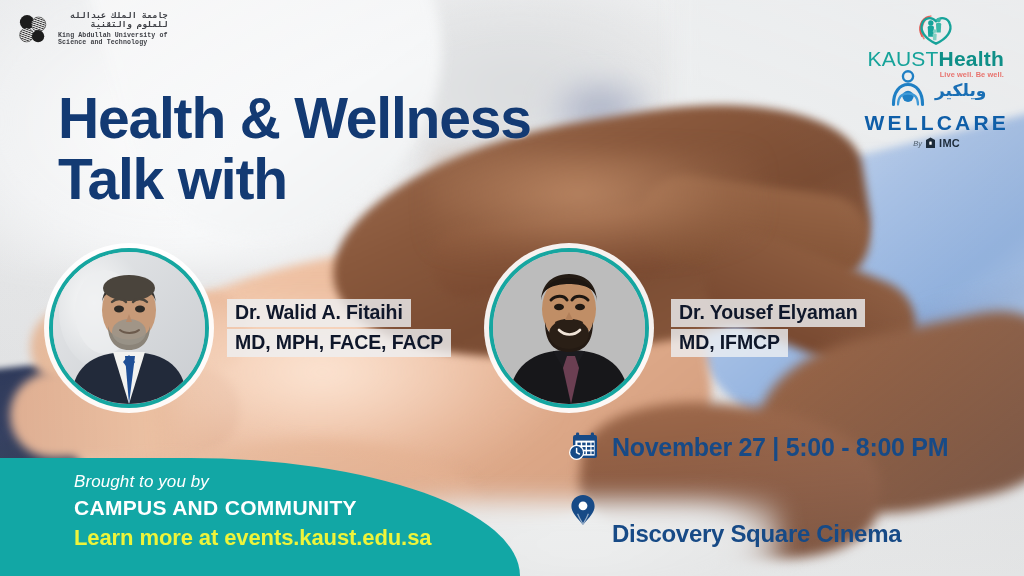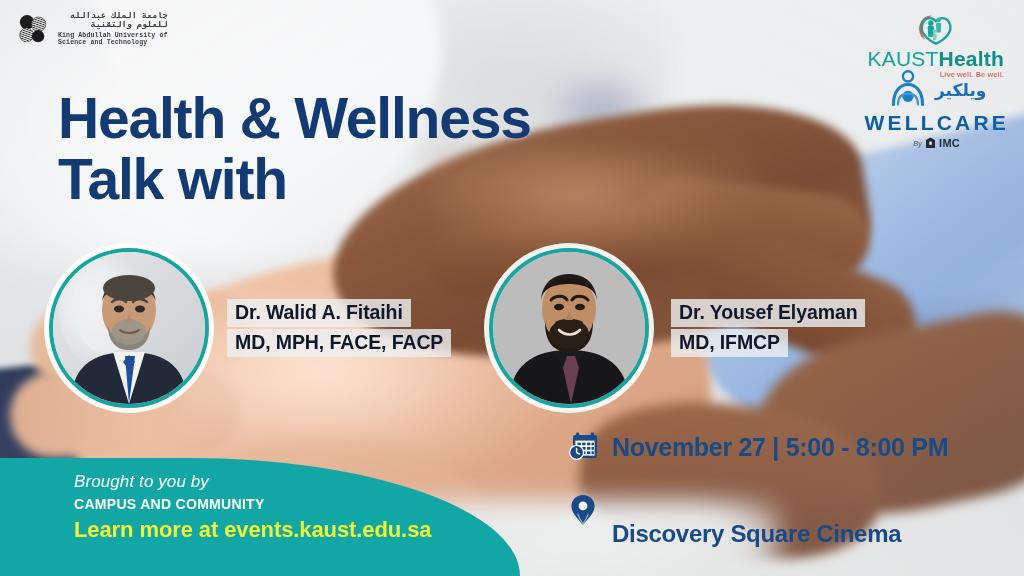--- a/index.html
+++ b/index.html
@@ -202,21 +202,21 @@
   .sp2 .names{margin-left:22px;}
 
   
   .teal{
     position:absolute;left:0;bottom:0;width:520px;height:118px;
     background:#12a7a5;
     border-top-right-radius:330px 118px;
   }
   .teal-txt{position:absolute;left:54px;top:14px;margin-left:20px;}
   .t1{font-size:17px;font-style:italic;color:#ffffff;font-weight:400;letter-spacing:.1px;}
-  .t2{font-size:14px;color:#ffffff;font-weight:700;letter-spacing:.3px;margin-top:4px;}
+  .t2{font-size:21px;color:#ffffff;font-weight:700;letter-spacing:.3px;margin-top:4px;}
   .t3{font-size:22px;color:#eef43a;font-weight:700;letter-spacing:-.1px;margin-top:5px;text-align:right;}
 
   
   .info{position:absolute;left:566px;bottom:20px;}
   .info-row{display:flex;align-items:center;gap:12px;margin-bottom:8px;}
   .info-ico{width:34px;height:34px;flex:0 0 34px;display:flex;align-items:center;justify-content:center;}
   .info-txt{font-size:25px;font-weight:700;color:#174a86;letter-spacing:-.3px;white-space:nowrap;}
   .info-txt.loc{font-size:24px;margin-top:48px;}
 </style>
 </head>

